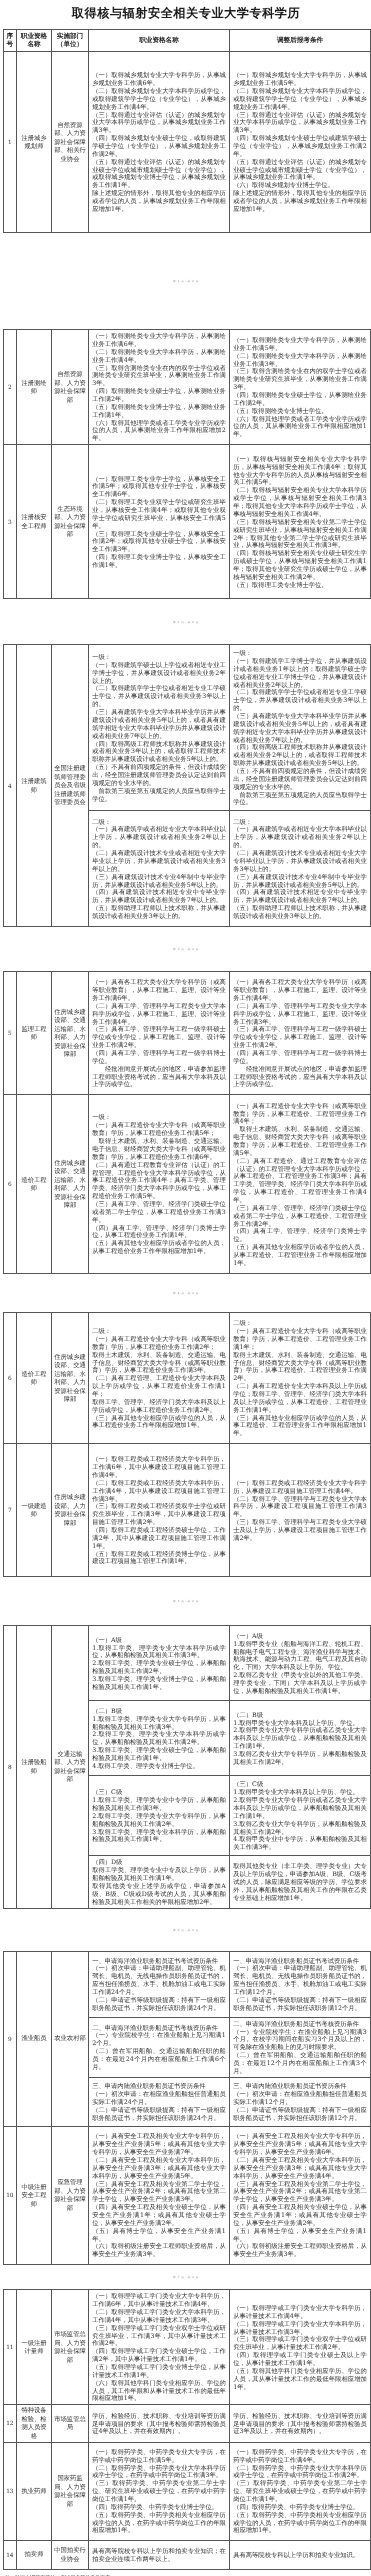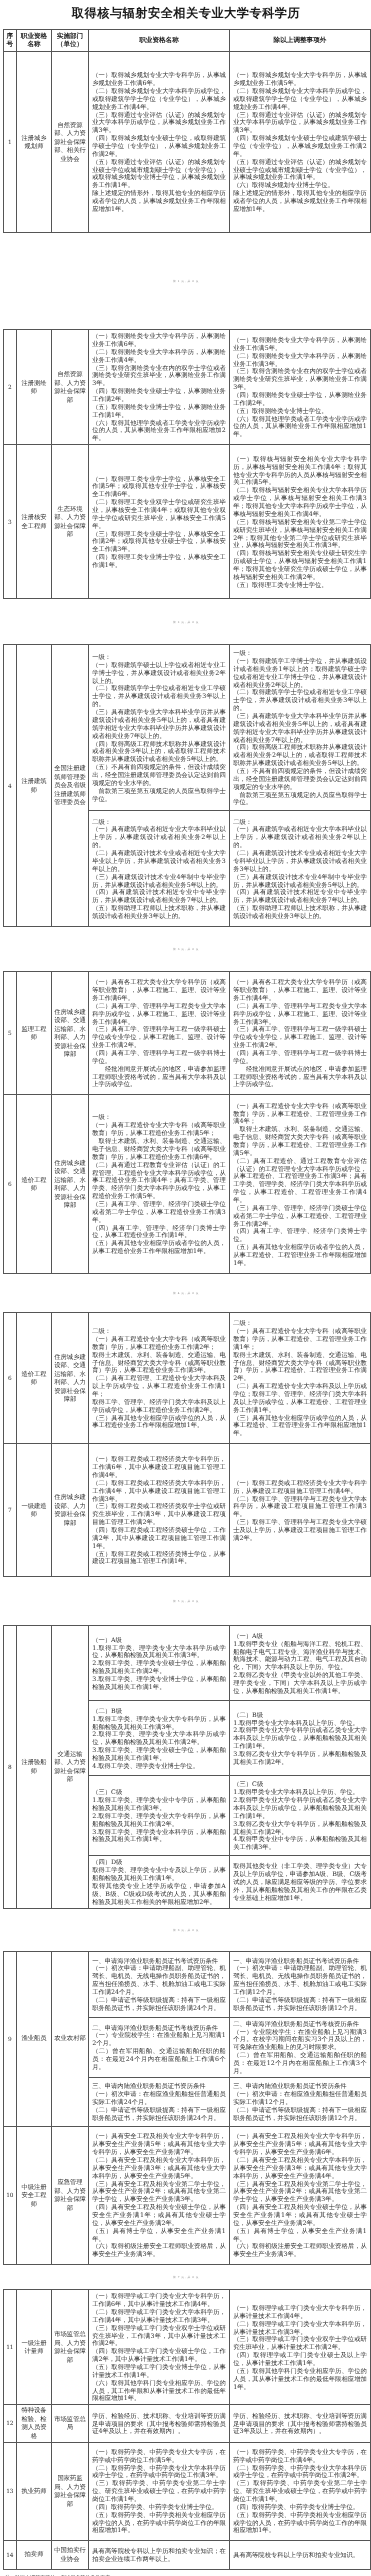--- a/index.html
+++ b/index.html
@@ -30,21 +30,21 @@
         <col style="width: 37px;">
         <col style="width: 141px;">
         <col style="width: 141px;">
       </colgroup>
       <thead>
         <tr style="height: 19.7px;">
           <th>序号</th>
           <th>职业资格名称</th>
           <th>实施部门（单位）</th>
           <th>职业资格名称</th>
-          <th>除以上调整事项外</th>
+          <th>调整后报考条件</th>
         </tr>
       </thead>
       <tbody>
         <tr style="height: 181px;">
           <td class="cell-no" rowspan="1">1</td>
           <td class="cell-name" rowspan="1">注册城乡规划师</td>
           <td class="cell-dept" rowspan="1">自然资源部、人力资源社会保障部、相关行业协会</td>
           <td class="cell-cond">
             <p>（一）取得城乡规划专业大学专科学历，从事城乡规划业务工作满6年。</p>
             <p>（二）取得城乡规划专业大学本科学历或学位，或取得建筑学学士学位（专业学位），从事城乡规划业务工作满4年。</p>

